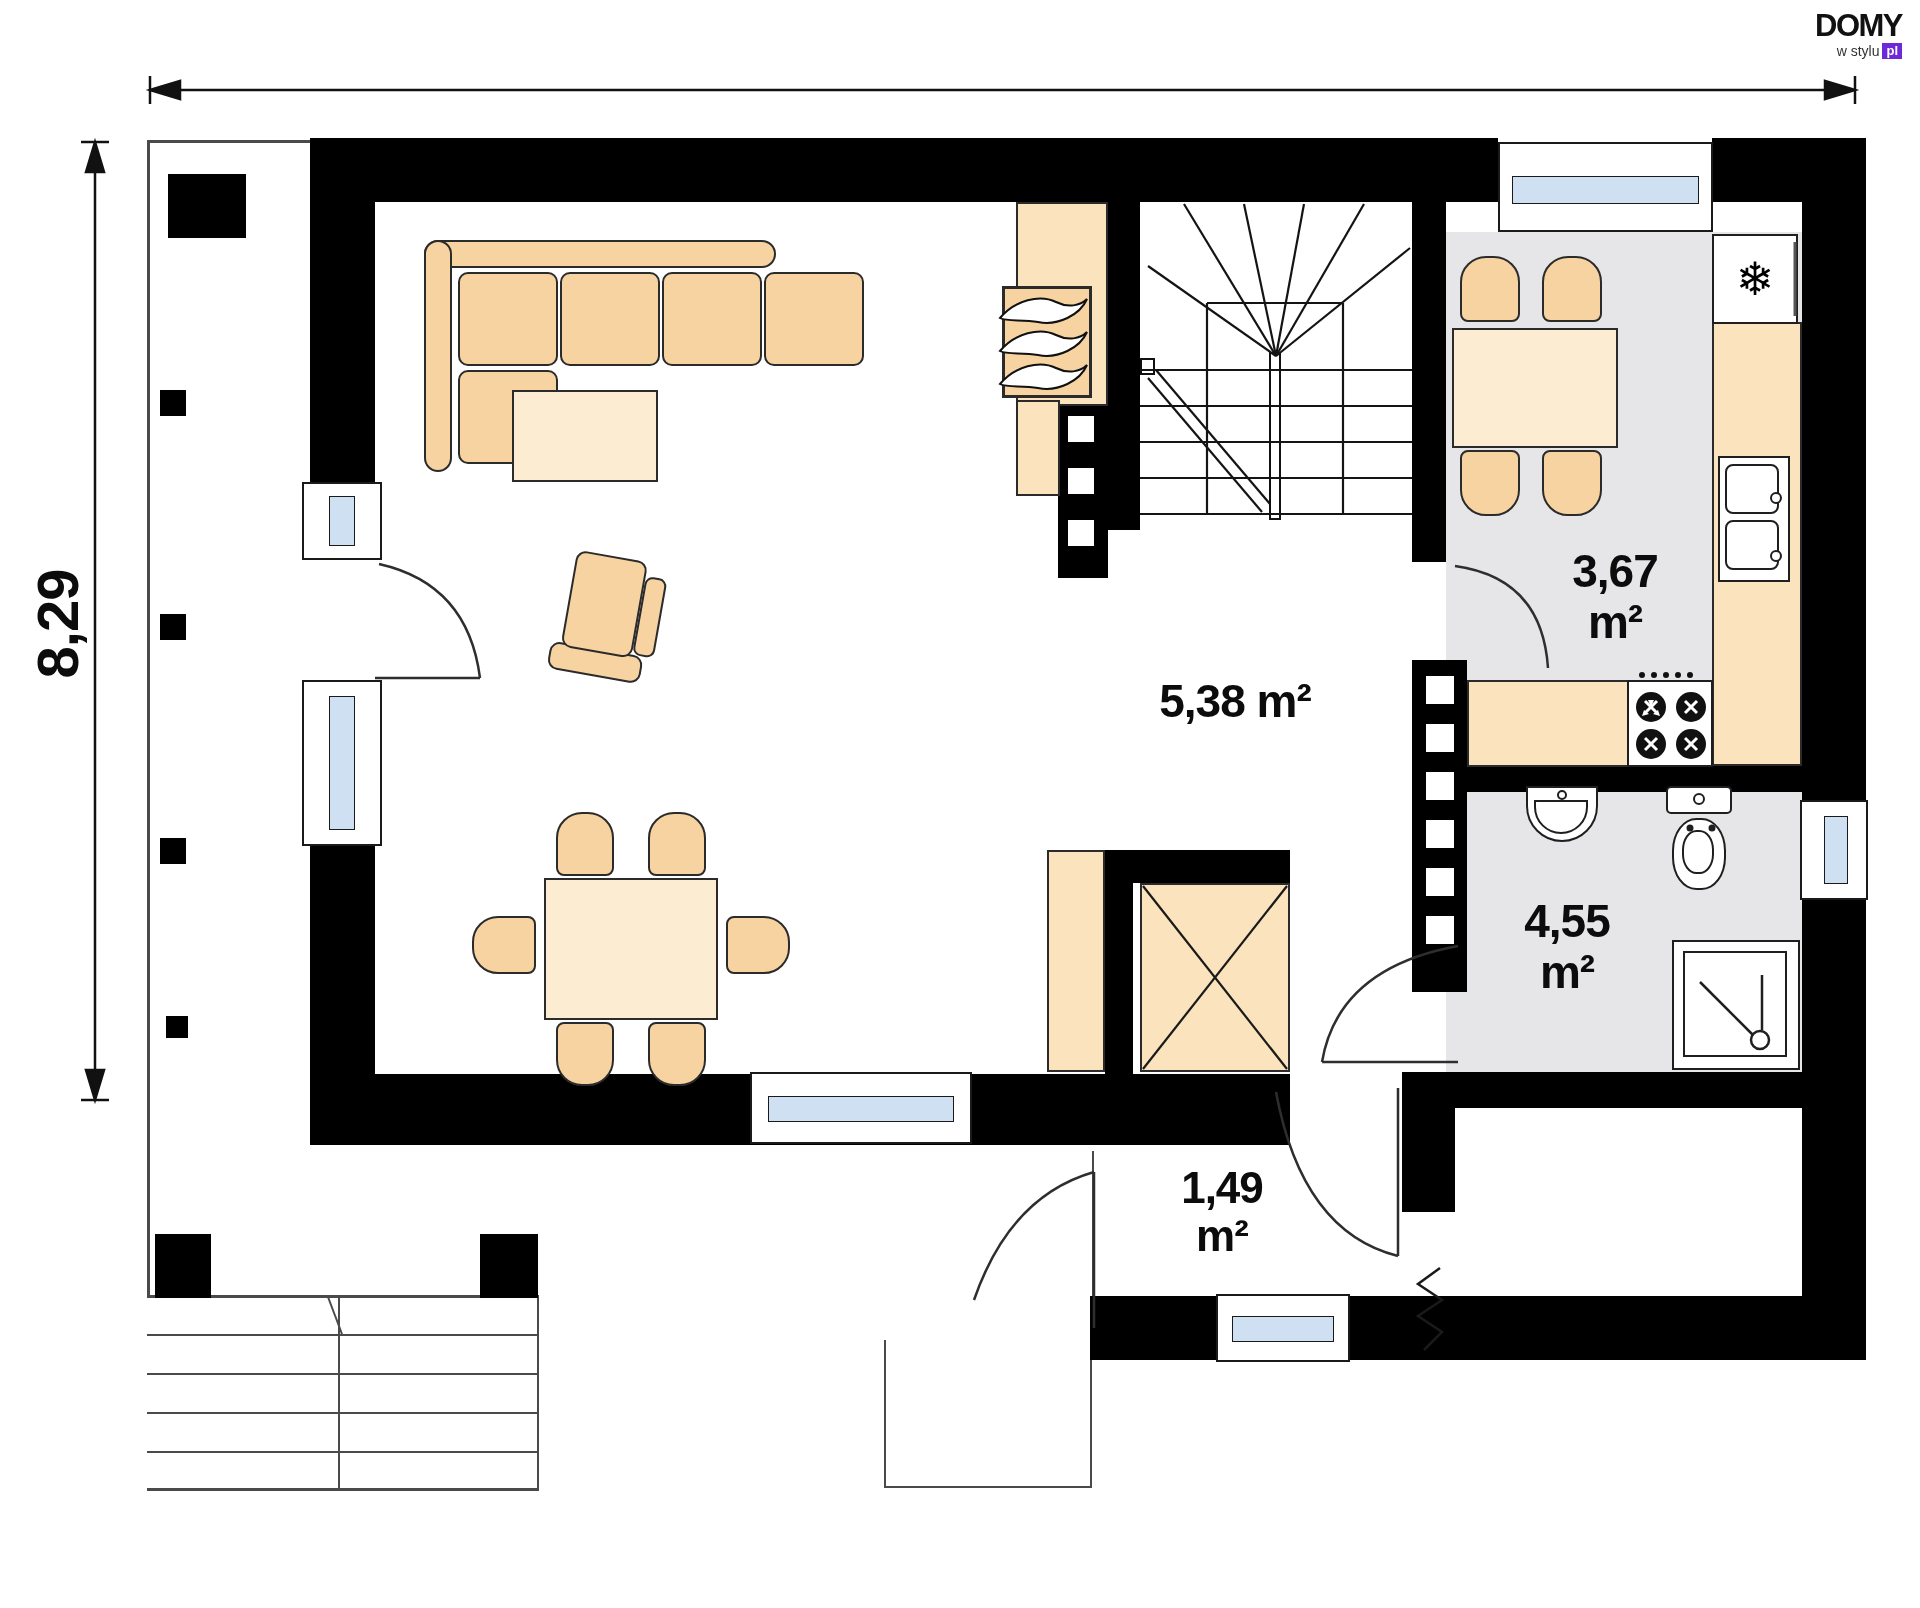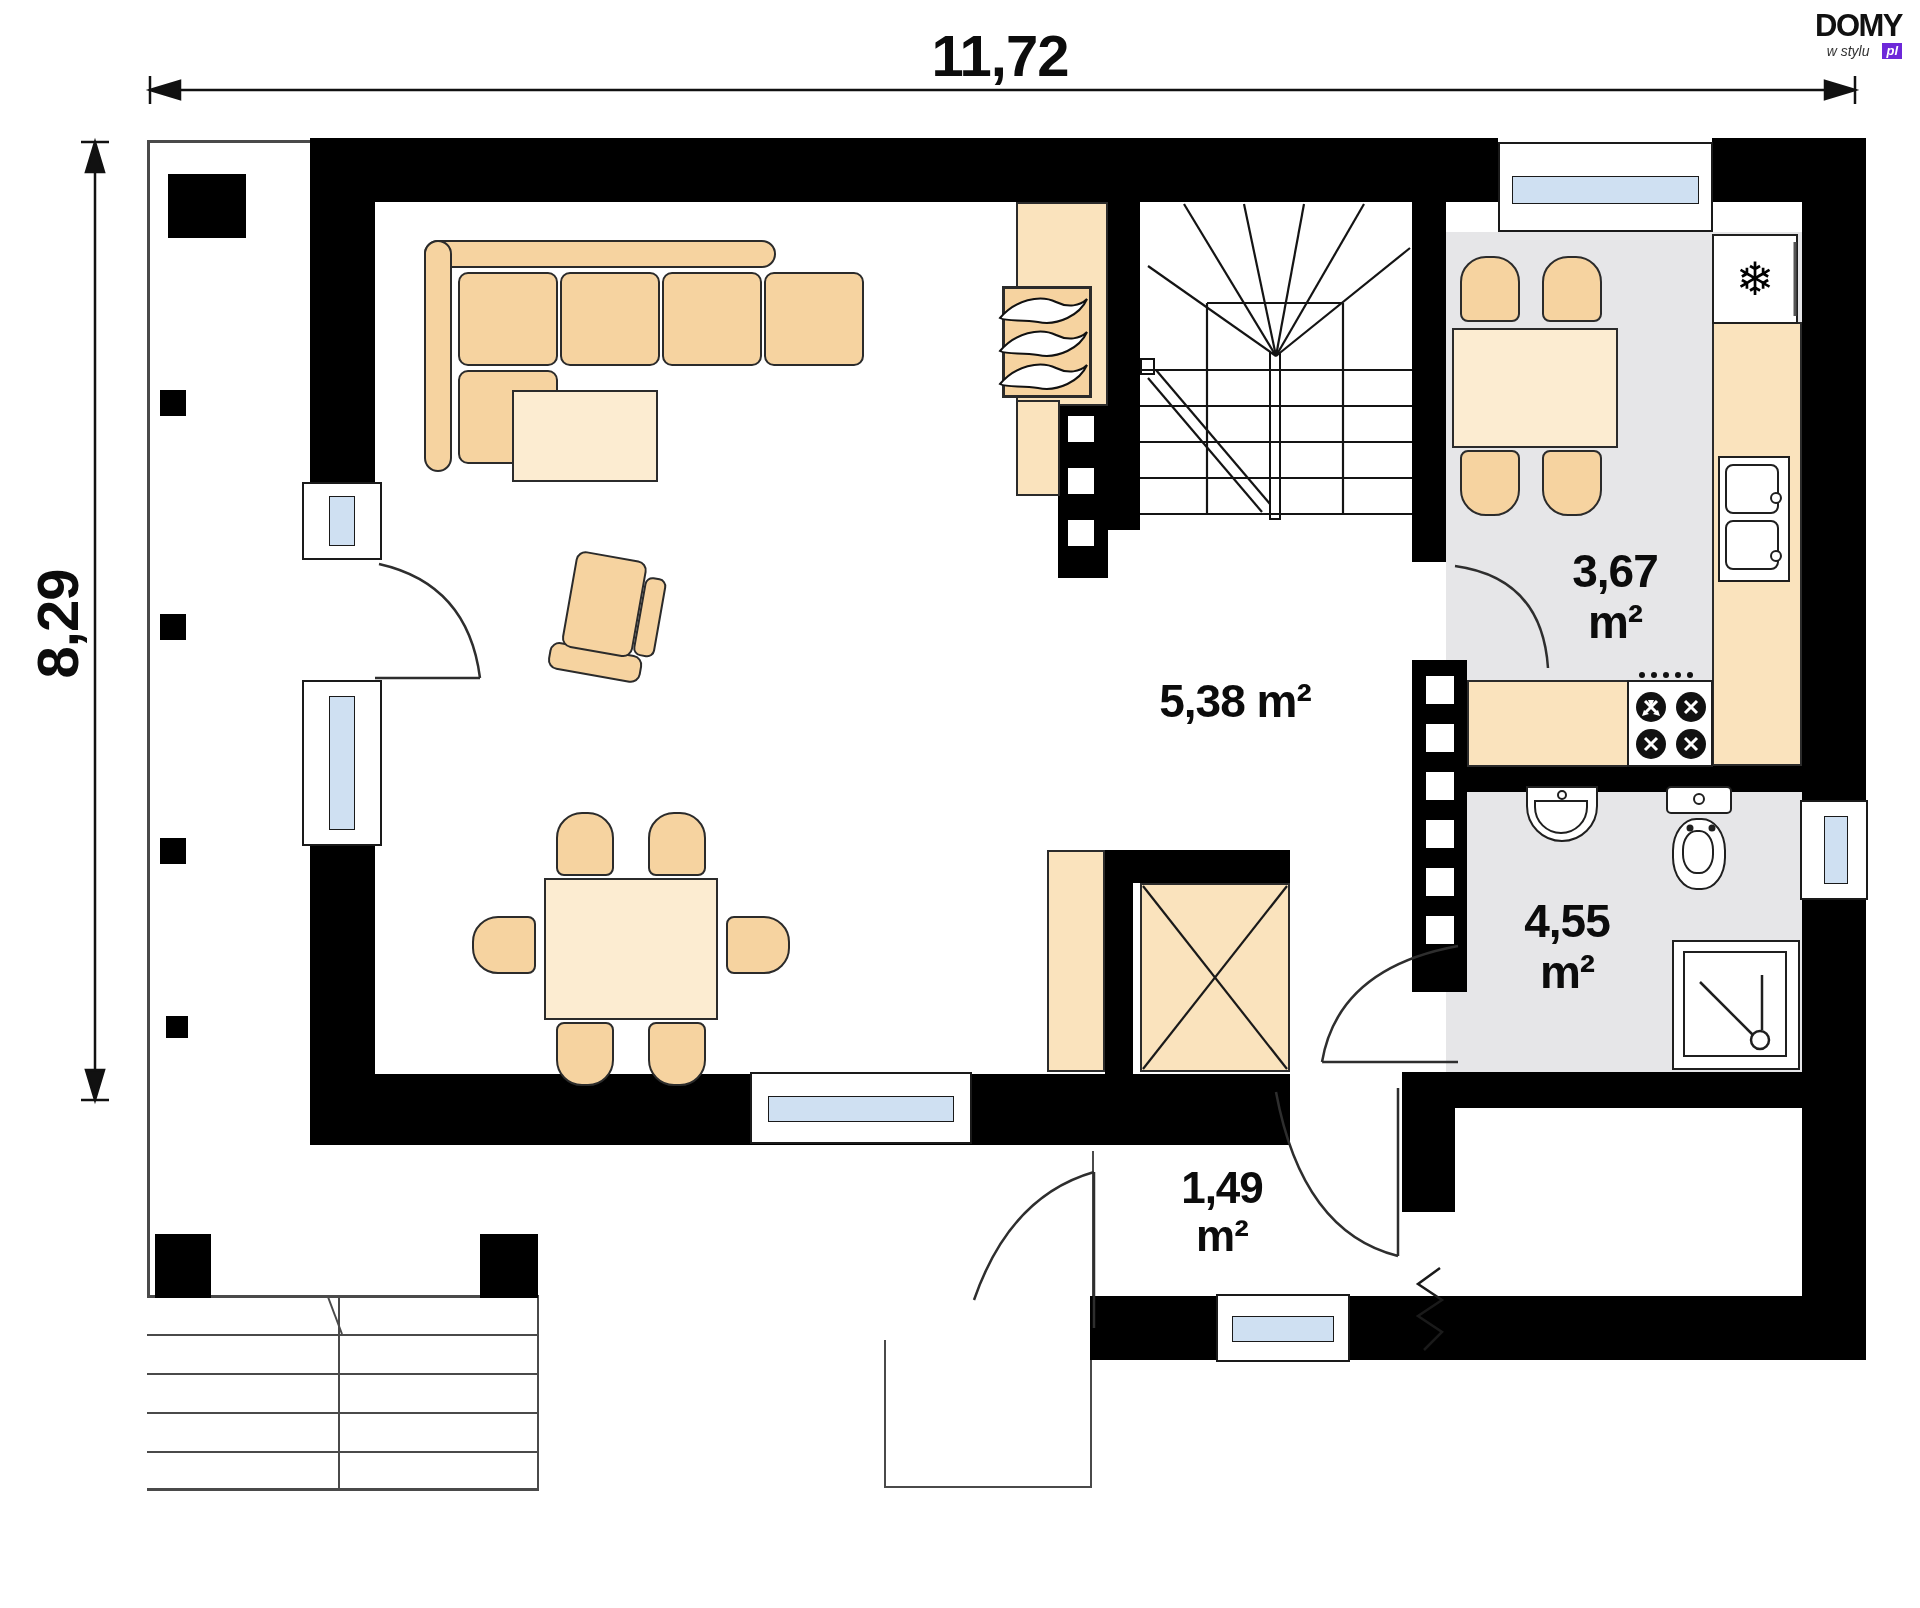--- a/index.html
+++ b/index.html
@@ -20,21 +20,21 @@
   .cd{border-radius:8px 8px 26px 26px;}
   .cl{border-radius:26px 8px 8px 26px;}
   .cr{border-radius:8px 26px 26px 8px;}
   .lbl{position:absolute;font-weight:700;font-size:46px;letter-spacing:-1px;color:#0c0c0c;
        text-align:center;white-space:nowrap;line-height:1.1;}
   .dim{position:absolute;font-weight:700;font-size:58px;letter-spacing:-1px;color:#0c0c0c;
        text-align:center;white-space:nowrap;}
   .ov{position:absolute;left:0;top:0;}
   .logo{position:absolute;left:1762px;top:10px;width:140px;text-align:right;line-height:1;}
   .logo .t{font-weight:700;font-size:31px;letter-spacing:-1.5px;color:#111;}
-  .logo .row{margin-top:2px;display:flex;justify-content:flex-end;align-items:center;gap:13px;font-style:italic;}
+  .logo .row{margin-top:2px;display:flex;justify-content:flex-end;align-items:center;gap:3px;}
   .logo .s{font-size:14px;color:#333;}
   .logo .b{font-size:13px;font-weight:700;color:#fff;background:#6d28d9;padding:1px 4px 2px;}
 </style>
 </head>
 <body>
 
 <div class="plan">
 
   <div class="floor" style="left:1446px;top:232px;width:356px;height:534px;"></div>
   <div class="floor" style="left:1446px;top:792px;width:356px;height:280px;"></div>
@@ -274,21 +274,20 @@
 
     <g stroke="#1f1f1f" stroke-width="2.5" fill="#fff">
       <line x1="1700" y1="982" x2="1756" y2="1038"></line>
       <line x1="1762" y1="975" x2="1762" y2="1030"></line>
       <circle cx="1760" cy="1040" r="9"></circle>
     </g>
 
     <line x1="1795" y1="242" x2="1795" y2="316" stroke="#555" stroke-width="3"></line>
   </svg>
 
-  <div class="dim" style="left:700px;top:22px;width:600px;">11,72</div>
   <div class="dim" style="left:-32px;top:592px;width:180px;height:64px;line-height:64px;transform:rotate(-90deg);">8,29</div>
 
   <div class="lbl" style="left:1090px;top:676px;width:290px;">5,38 m²</div>
 
   <div class="lbl" style="left:1500px;top:546px;width:230px;">
     <div>3,67</div>
     <div>m²</div>
   </div>
   <div class="lbl" style="left:1452px;top:896px;width:230px;">
     <div>4,55</div>

